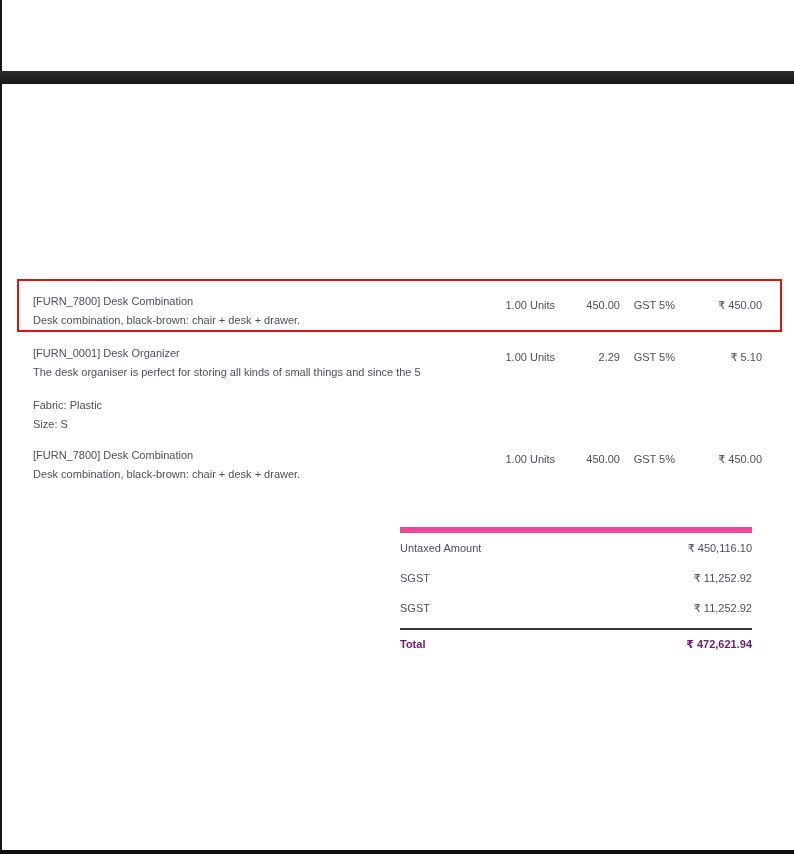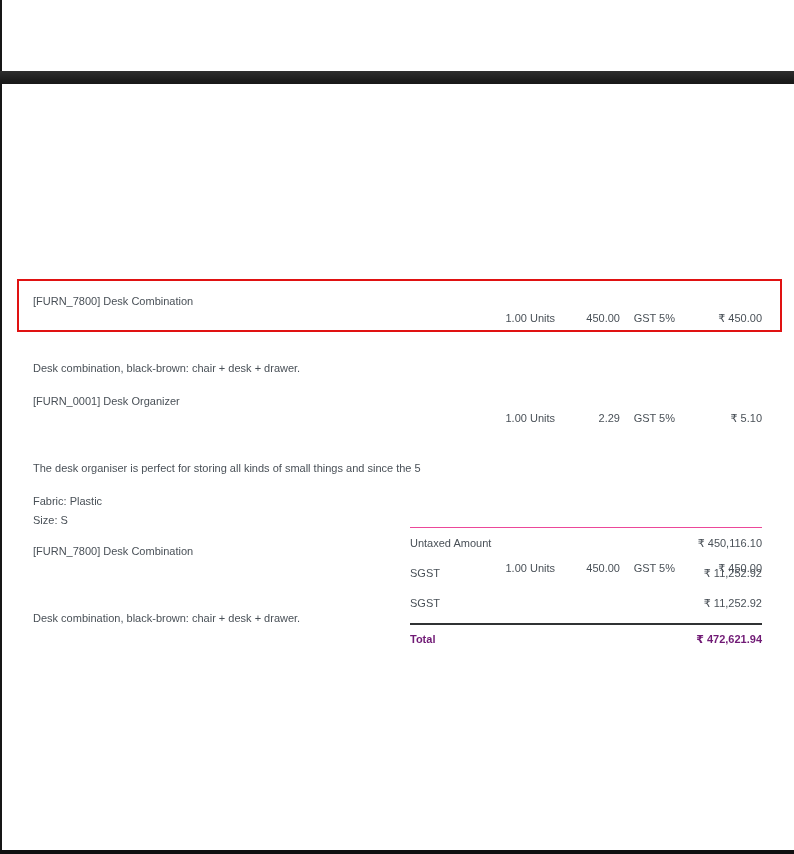--- a/index.html
+++ b/index.html
@@ -23,39 +23,39 @@
   }
   .bottom-bar {
     position:absolute; left:0; bottom:0; width:794px; height:4px;
     background:#101010;
   }
   .lines {
     position:absolute; left:33px; top:292px; width:729px;
   }
   .line { position:relative; }
   .line .name, .line .desc div, .line .attrs div { line-height:19px; }
-  .line .desc div { white-space:nowrap;margin-top:48px; }
+  .line .desc div { white-space:nowrap; }
   .num {
-    position:absolute; top:17px; line-height:19px; text-align:left; white-space:nowrap;margin-left:7px;
+    position:absolute; top:4px; line-height:19px; text-align:left; white-space:nowrap;margin-left:7px;
   }
   .num.qty    { right:207px; }
   .num.price  { right:142px; }
   .num.tax    { right:87px;  }
   .num.amount { right:0;     }
   .line.second { margin-top:14px; }
   .line.third  { margin-top:12px; }
   .attrs { margin-top:14px; }
   .highlight-box {
     position:absolute; left:17px; top:279px; width:765px; height:53px;
     border:2px solid #e01212;
     pointer-events:none;
   }
   .totals {
-    position:absolute; left:410px; top:527px; width:352px;
-    border-top:1px solid #ec4899;
+    position:absolute; left:400px; top:527px; width:352px;
+    border-top:6px solid #ec4899;
   }
   .t-row {
     display:flex; justify-content:space-between; align-items:center;
     height:30px; line-height:14px;
   }
   .t-total {
     display:flex; justify-content:space-between;
     margin-top:5px; border-top:2px solid #303234;
     padding-top:7px; line-height:14px;
     font-weight:bold; color:#701a75;

